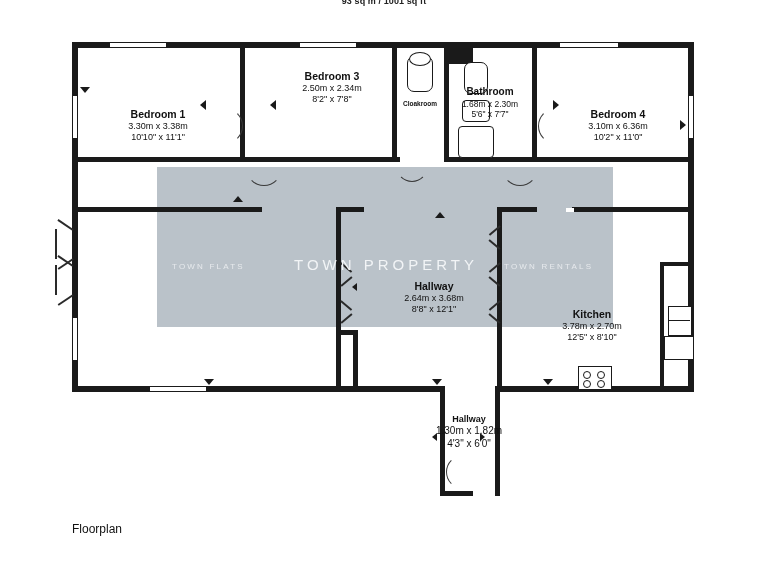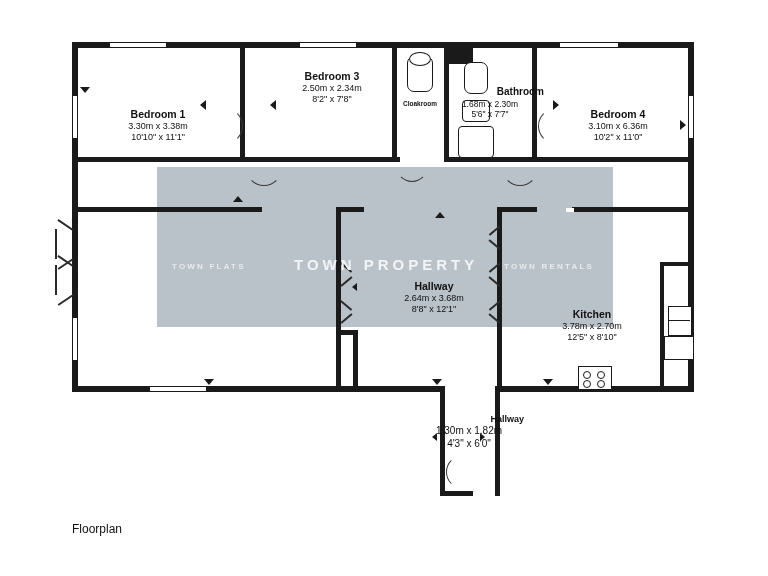--- a/index.html
+++ b/index.html
@@ -20,26 +20,26 @@
   .wall-white{position:absolute;background:#ffffff;}
   .thin{position:absolute;background:#2a2a2a;}
 
   
   .shade{position:absolute;background:#aeb7bf;opacity:.85;}
 
   
   .room{position:absolute;text-align:center;line-height:1.25;}
   .room .name{font-size:10.5px;font-weight:bold;color:#111;}
   .room .dim{font-size:9px;color:#111;}
-  .room.small .name{font-size:9px;font-weight:bold;text-align:right;}
+  .room.small .name{font-size:9px;font-weight:bold;}
   .room.small .dim{font-size:10px;}
   .room.tiny .name{font-size:6.5px;font-weight:bold;}
 
   
-  .wm{position:absolute;color:#ffffff;font-weight:bold;letter-spacing:3px;text-align:right;}
+  .wm{position:absolute;color:#ffffff;font-weight:normal;letter-spacing:3px;text-align:right;}
   .wm-main{font-size:15px;letter-spacing:4px;color:#f2f4f6;}
   .wm-sub{font-size:8px;letter-spacing:2.2px;color:#e7eaed;}
 
   .fan{position:absolute;width:44px;height:22px;overflow:hidden;}
   .fan i{position:absolute;left:0;top:0;width:44px;height:44px;border-radius:50%;
         background:conic-gradient(from 270deg,#f2e2a8 0deg,#efdf9e 90deg,transparent 90deg);
         display:block;}
 
   
   .tri{position:absolute;width:0;height:0;}
@@ -59,20 +59,23 @@
   .fix.r{border-radius:50%;}
   .fix.rr{border-radius:7px;}
   .fix.soft{border-radius:4px;}
   .fix-line{position:absolute;background:#1a1a1a;}
 </style>
 </head>
 <body>
 
 <div id="stage">
 
+  <div class="top-area">
+    <div class="area-text">93 sq m / 1001 sq ft</div>
+  </div>
 
   <div class="shade" style="left:157px;top:167px;width:456px;height:160px;"></div>
 
   <div class="wall" style="left:72px;top:42px;width:622px;height:6px;"></div>
 
   <div class="wall" style="left:72px;top:42px;width:6px;height:350px;"></div>
 
   <div class="wall" style="left:688px;top:42px;width:6px;height:350px;"></div>
 
   <div class="wall" style="left:72px;top:386px;width:370px;height:6px;"></div>

